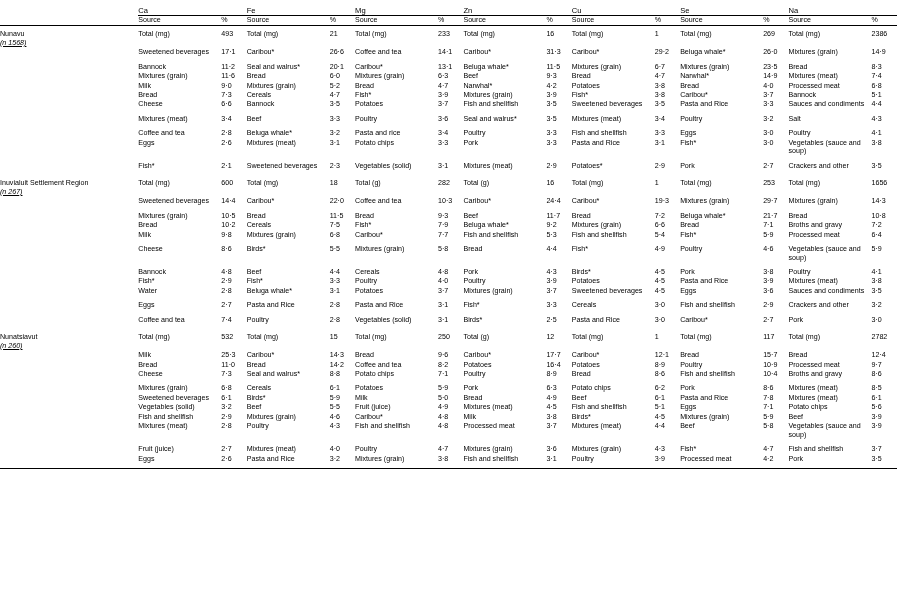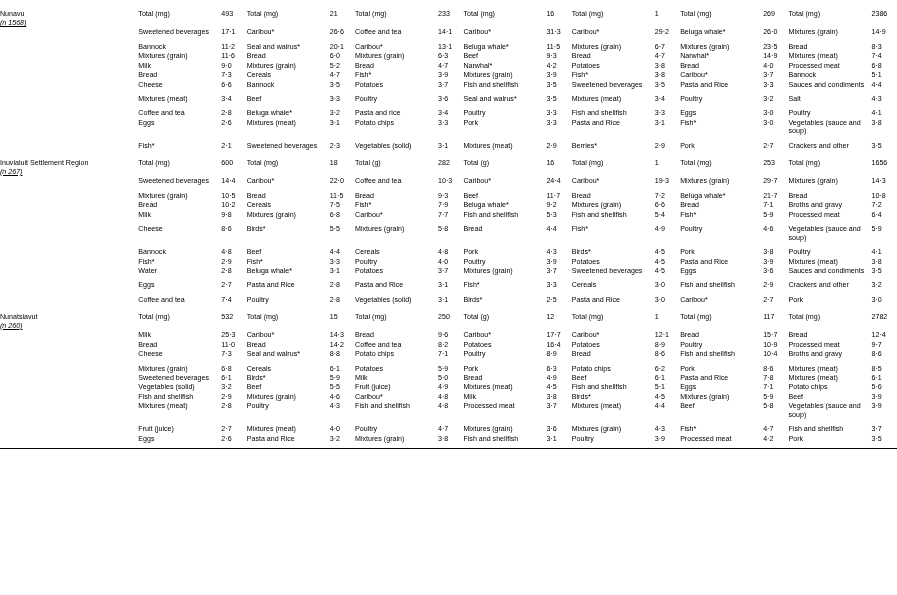--- a/index.html
+++ b/index.html
@@ -85,20 +85,47 @@
         <col class="c-pct">
       <col class="c-src">
         <col class="c-pct">
       <col class="c-src">
         <col class="c-pct">
     </colgroup>
     <tbody id="tbody">
         <tr>
           <td colspan="15" style="height:6px;font-size:1px;line-height:1px;"></td>
         </tr>
+        <tr class="grp-head">
+          <td colspan="1" style="border-bottom:none;"></td>
+          <td class="nutrient-name" colspan="2">Ca</td>
+          <td class="nutrient-name" colspan="2">Fe</td>
+          <td class="nutrient-name" colspan="2">Mg</td>
+          <td class="nutrient-name" colspan="2">Zn</td>
+          <td class="nutrient-name" colspan="2">Cu</td>
+          <td class="nutrient-name" colspan="2">Se</td>
+          <td class="nutrient-name" colspan="2">Na</td>
+        </tr>
+        <tr class="subhead">
+          <td class="region"></td>
+          <td class="src">Source</td>
+          <td class="pct">%</td>
+          <td class="src">Source</td>
+          <td class="pct">%</td>
+          <td class="src">Source</td>
+          <td class="pct">%</td>
+          <td class="src">Source</td>
+          <td class="pct">%</td>
+          <td class="src">Source</td>
+          <td class="pct">%</td>
+          <td class="src">Source</td>
+          <td class="pct">%</td>
+          <td class="src">Source</td>
+          <td class="pct">%</td>
+        </tr>
         <tr class="headpad">
           <td colspan="15"></td>
         </tr>
         <tr class="datarow">
           <td class="region">
             <div>Nunavu</div>
             <div class="ital">(n 1568)</div>
           </td>
           <td class="src">Total (mg)</td>
           <td class="pct">493</td>
@@ -283,21 +310,21 @@
         <tr class="datarow">
           <td class="region"></td>
           <td class="src">Fish*</td>
           <td class="pct">2·1</td>
           <td class="src">Sweetened beverages</td>
           <td class="pct">2·3</td>
           <td class="src">Vegetables (solid)</td>
           <td class="pct">3·1</td>
           <td class="src">Mixtures (meat)</td>
           <td class="pct">2·9</td>
-          <td class="src">Berries*</td>
+          <td class="src">Potatoes*</td>
           <td class="pct">2·9</td>
           <td class="src">Pork</td>
           <td class="pct">2·7</td>
           <td class="src">Crackers and other</td>
           <td class="pct">3·5</td>
         </tr>
         <tr class="sectiongap">
           <td colspan="15"></td>
         </tr>
         <tr class="datarow">

